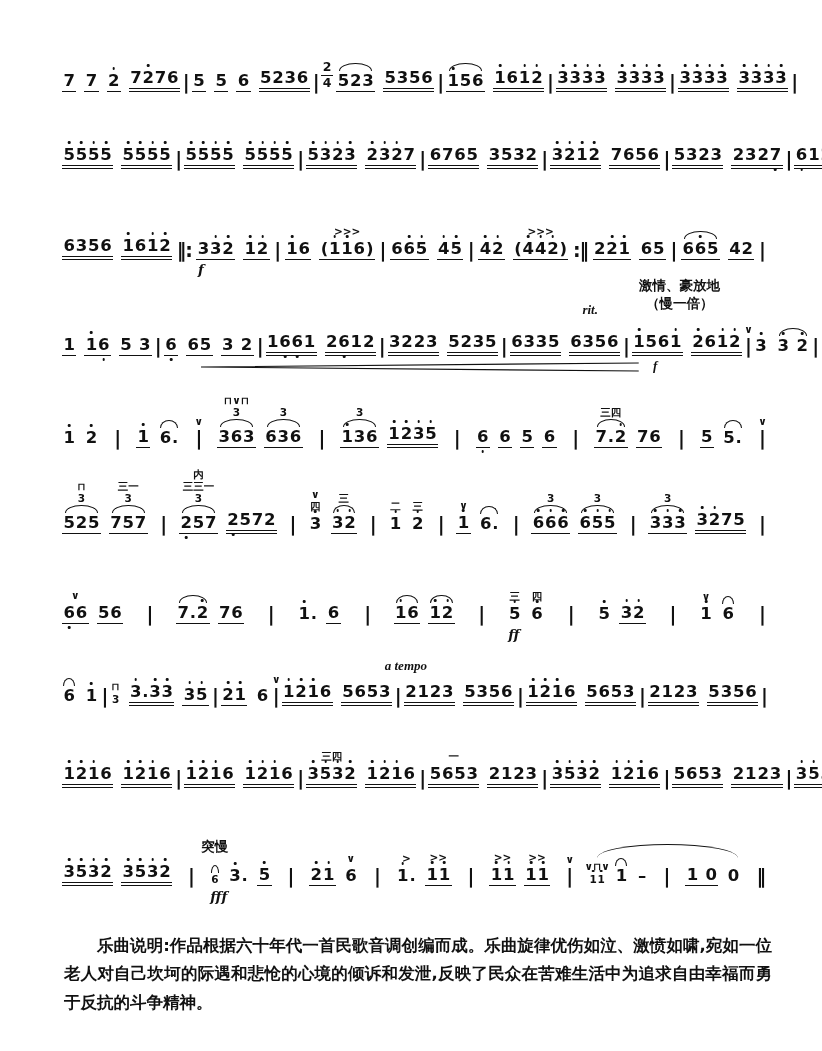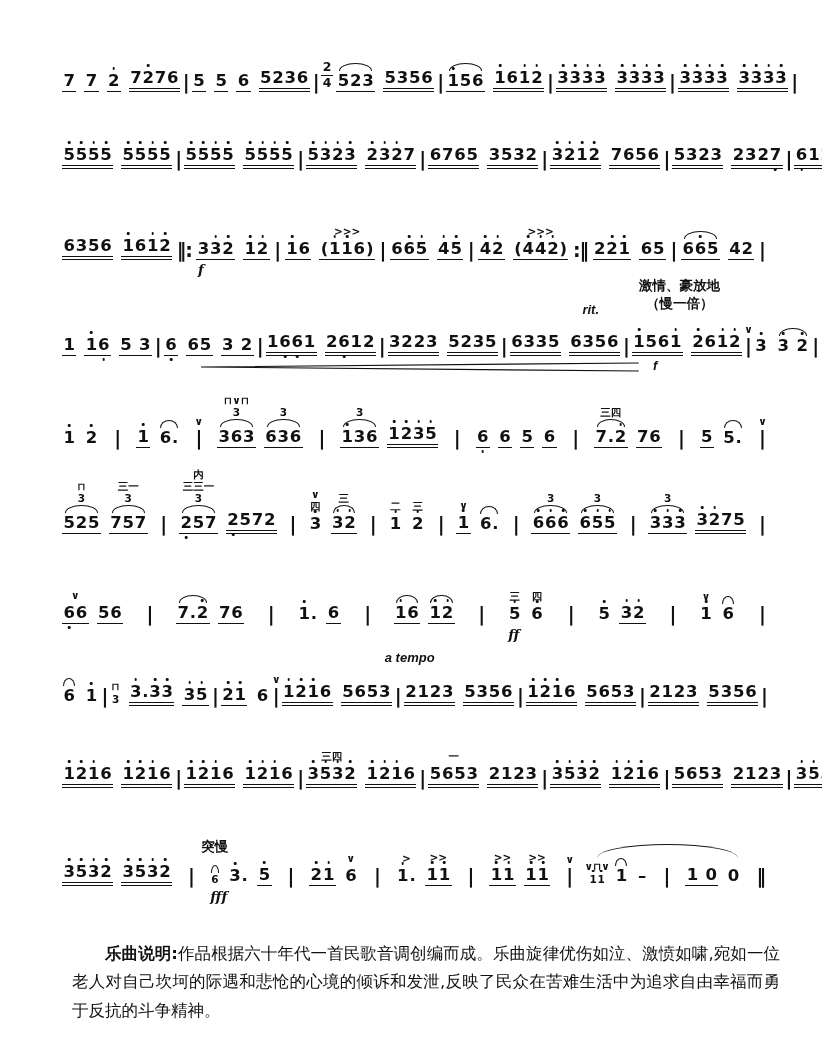--- a/index.html
+++ b/index.html
@@ -27,28 +27,28 @@
       display:flex;flex-direction:column;align-items:center;font-size:10.5px;font-weight:700;
       line-height:1.15;white-space:nowrap;}
   .has-arc > .mk{bottom:calc(100% + 9px);}
   .sb{position:absolute;left:4%;top:calc(100% + 4px);font-style:italic;font-size:13.5px;
       font-weight:700;font-family:"DejaVu Serif",serif;line-height:1;}
   .ts{display:inline-flex;flex-direction:column;align-items:center;font-size:12.5px;font-weight:700;
       line-height:1;margin:0 1px 2px 1px;}
   .ts .den{border-top:1.4px solid #111;}
   .ts span{padding:1px 2px;}
   .ann{position:absolute;font-size:13px;font-weight:700;line-height:1.2;white-space:nowrap;}
-  .ann.it{font-style:italic;font-family:Liberation Sans, sans-serif;}
+  .ann.it{font-style:italic;font-family:Liberation Serif, serif;}
   .ann.cjk{font-size:13.5px;}
   .hairpin{position:absolute;height:10px;}
   .hairpin svg{display:block;width:100%;height:100%;}
   .slur{position:absolute;height:13px;border-top:1.7px solid #111;
         border-radius:50% 50% 0 0 / 100% 100% 0 0;}
-  .desc{position:absolute;top:928px;left:60px;width:708px;font-size:16.5px;font-weight:400;
-        line-height:1.72;text-indent:2em;margin:12px;text-align:justify;}
+  .desc{position:absolute;top:928px;left:60px;width:708px;font-size:16.5px;font-weight:700;
+        line-height:1.72;text-indent:2em;margin:4px;text-align:justify;}
 </style>
 </head>
 <body>
 
 <div class="page">
   <div id="score">
       <div class="line" style="top: 36px;">
         <div class="cells">
           <span class="measure">
             <span class="grp u1"><span class="n">7</span></span>
@@ -425,21 +425,21 @@
             <span class="grp u2"><span class="n hi">1</span><span class="n hi">2</span><span class="n hi">1</span><span class="n">6</span></span>
             <span class="grp u2"><span class="n">5</span><span class="n">6</span><span class="n">5</span><span class="n">3</span></span>
           </span>
           <span class="bar">|</span>
           <span class="measure">
             <span class="grp u2"><span class="n">2</span><span class="n">1</span><span class="n">2</span><span class="n">3</span></span>
             <span class="grp u2"><span class="n">5</span><span class="n">3</span><span class="n">5</span><span class="n">6</span></span>
           </span>
           <span class="bar">|</span>
         </div>
-        <div class="ann it" style="left: 46%; top: 0;">a tempo</div>
+        <div class="ann it" style="left: 46%; top: 8px;">a tempo</div>
       </div>
       <div class="line" style="top: 732px;">
         <div class="cells">
           <span class="measure">
             <span class="grp u2"><span class="n hi">1</span><span class="n hi">2</span><span class="n hi">1</span><span class="n">6</span></span>
             <span class="grp u2"><span class="n hi">1</span><span class="n hi">2</span><span class="n hi">1</span><span class="n">6</span></span>
           </span>
           <span class="bar">|</span>
           <span class="measure">
             <span class="grp u2"><span class="n hi">1</span><span class="n hi">2</span><span class="n hi">1</span><span class="n">6</span></span>

